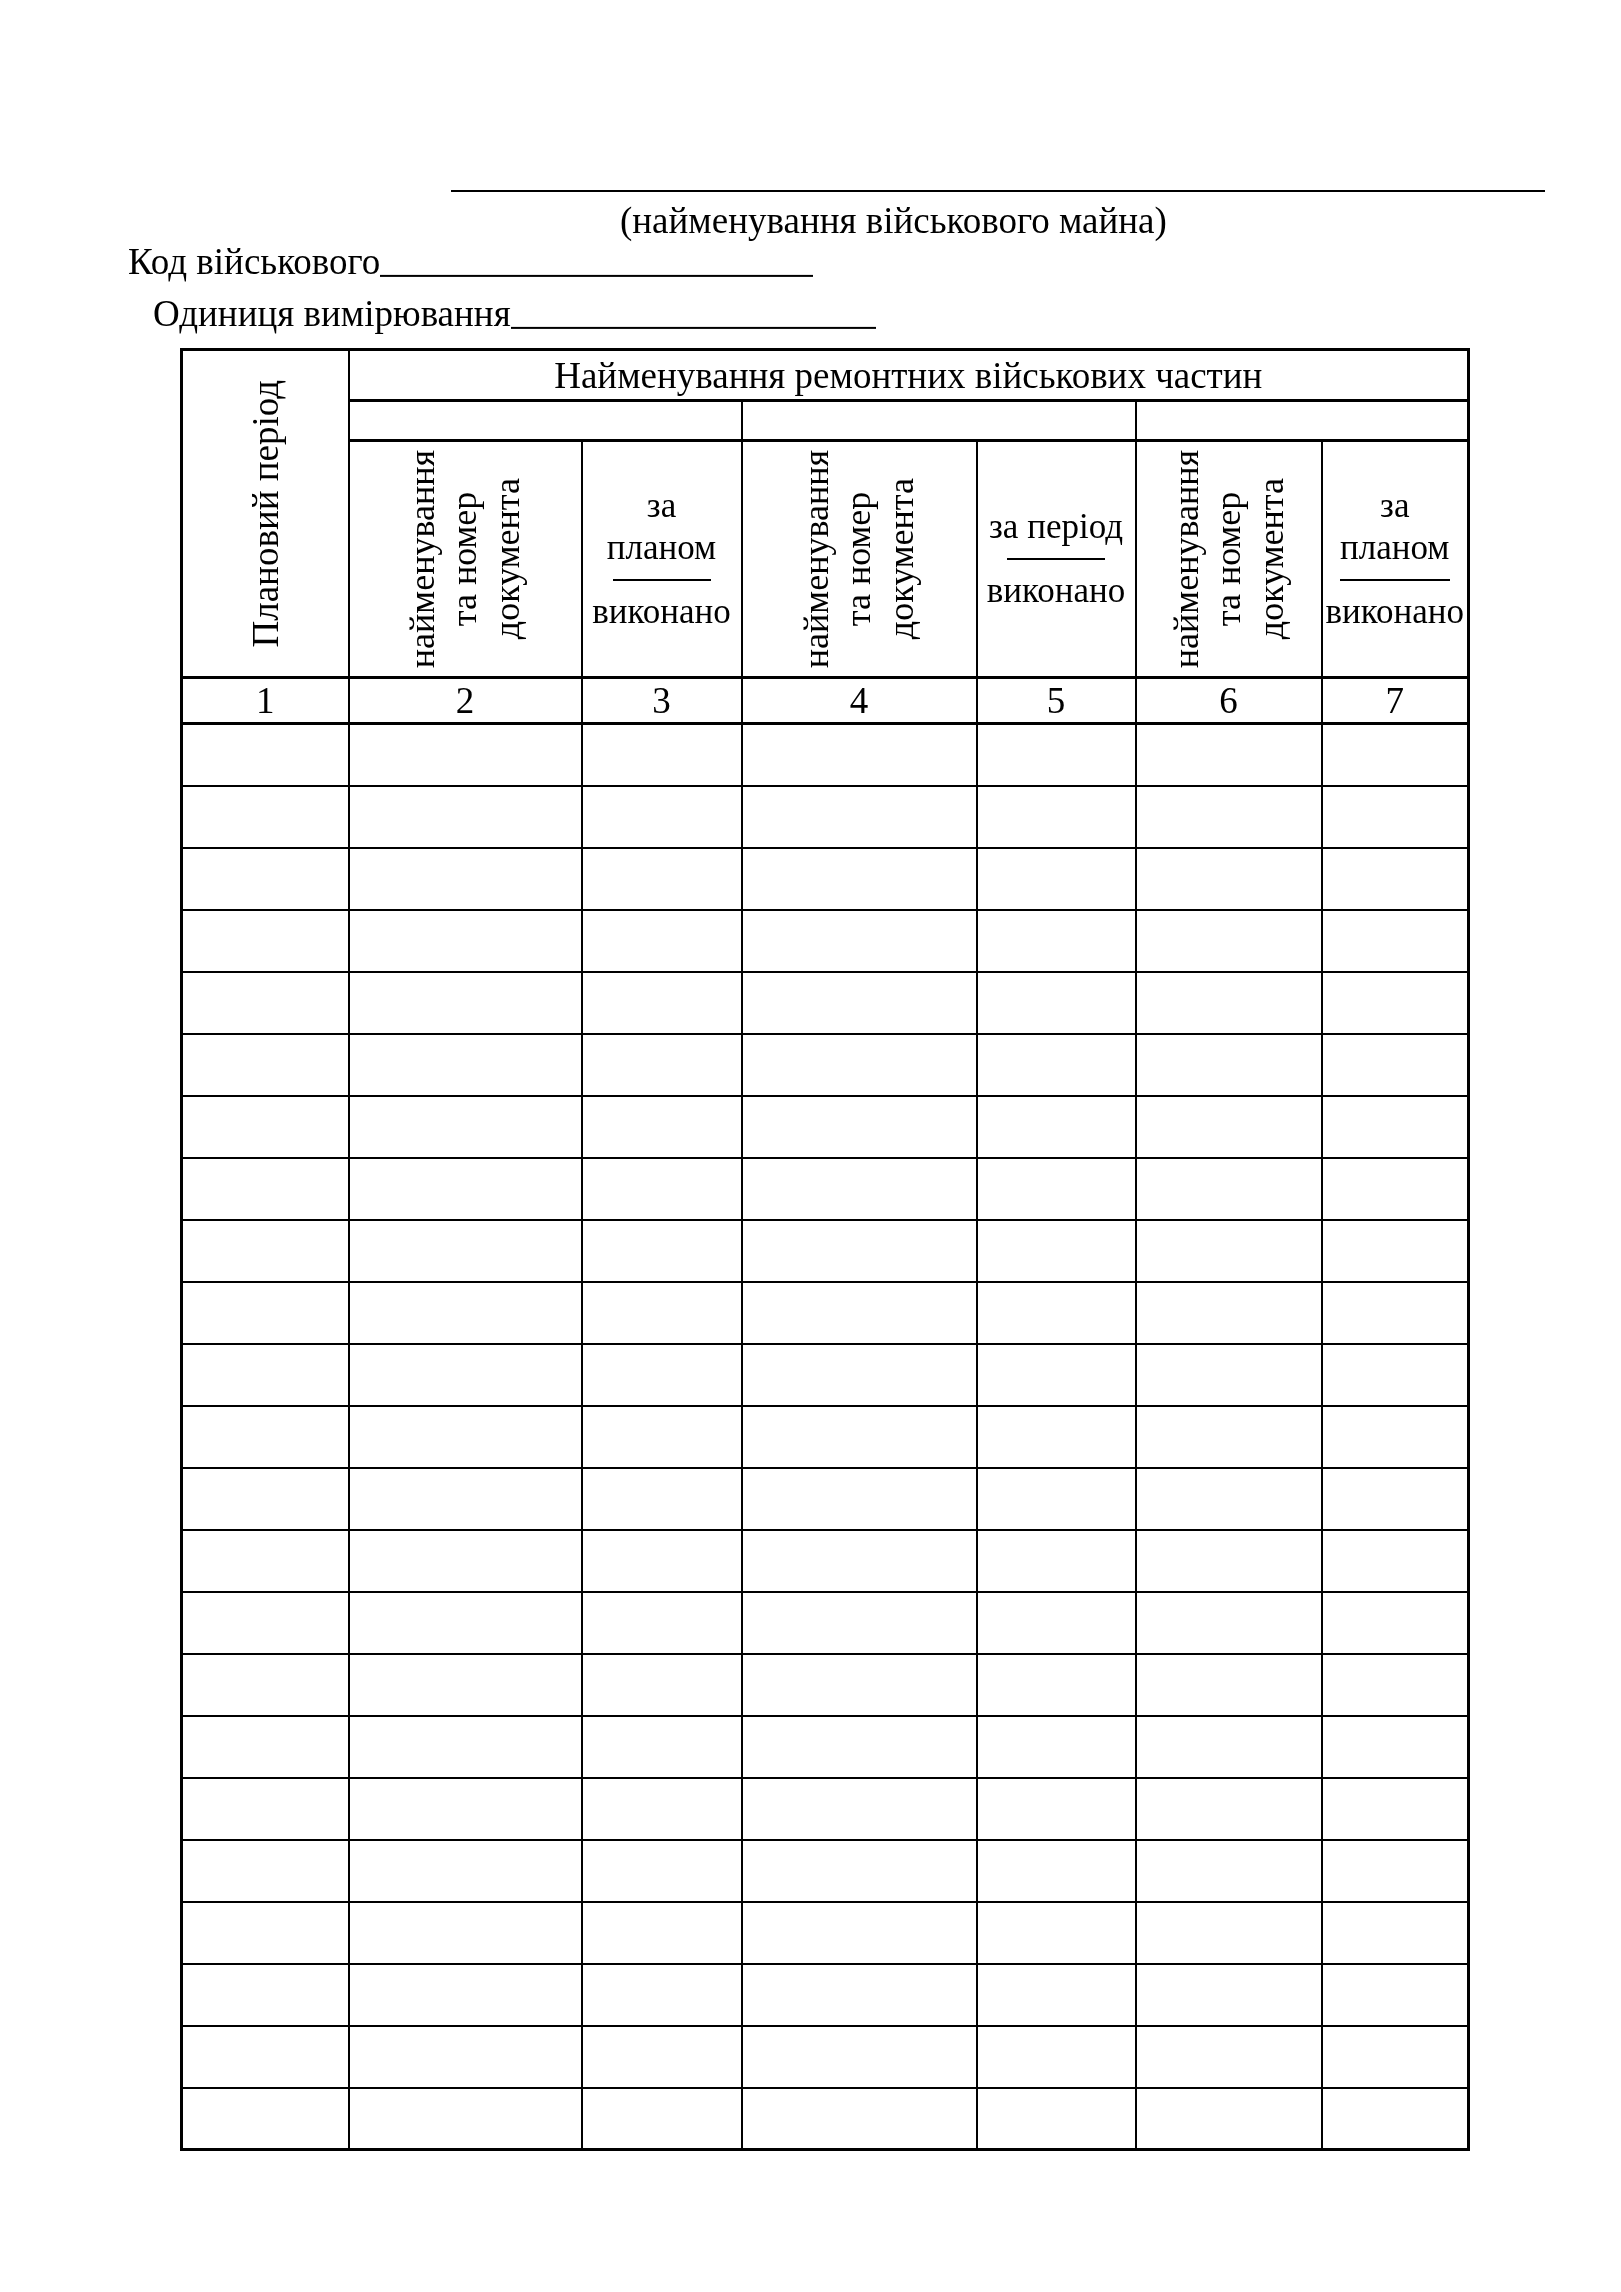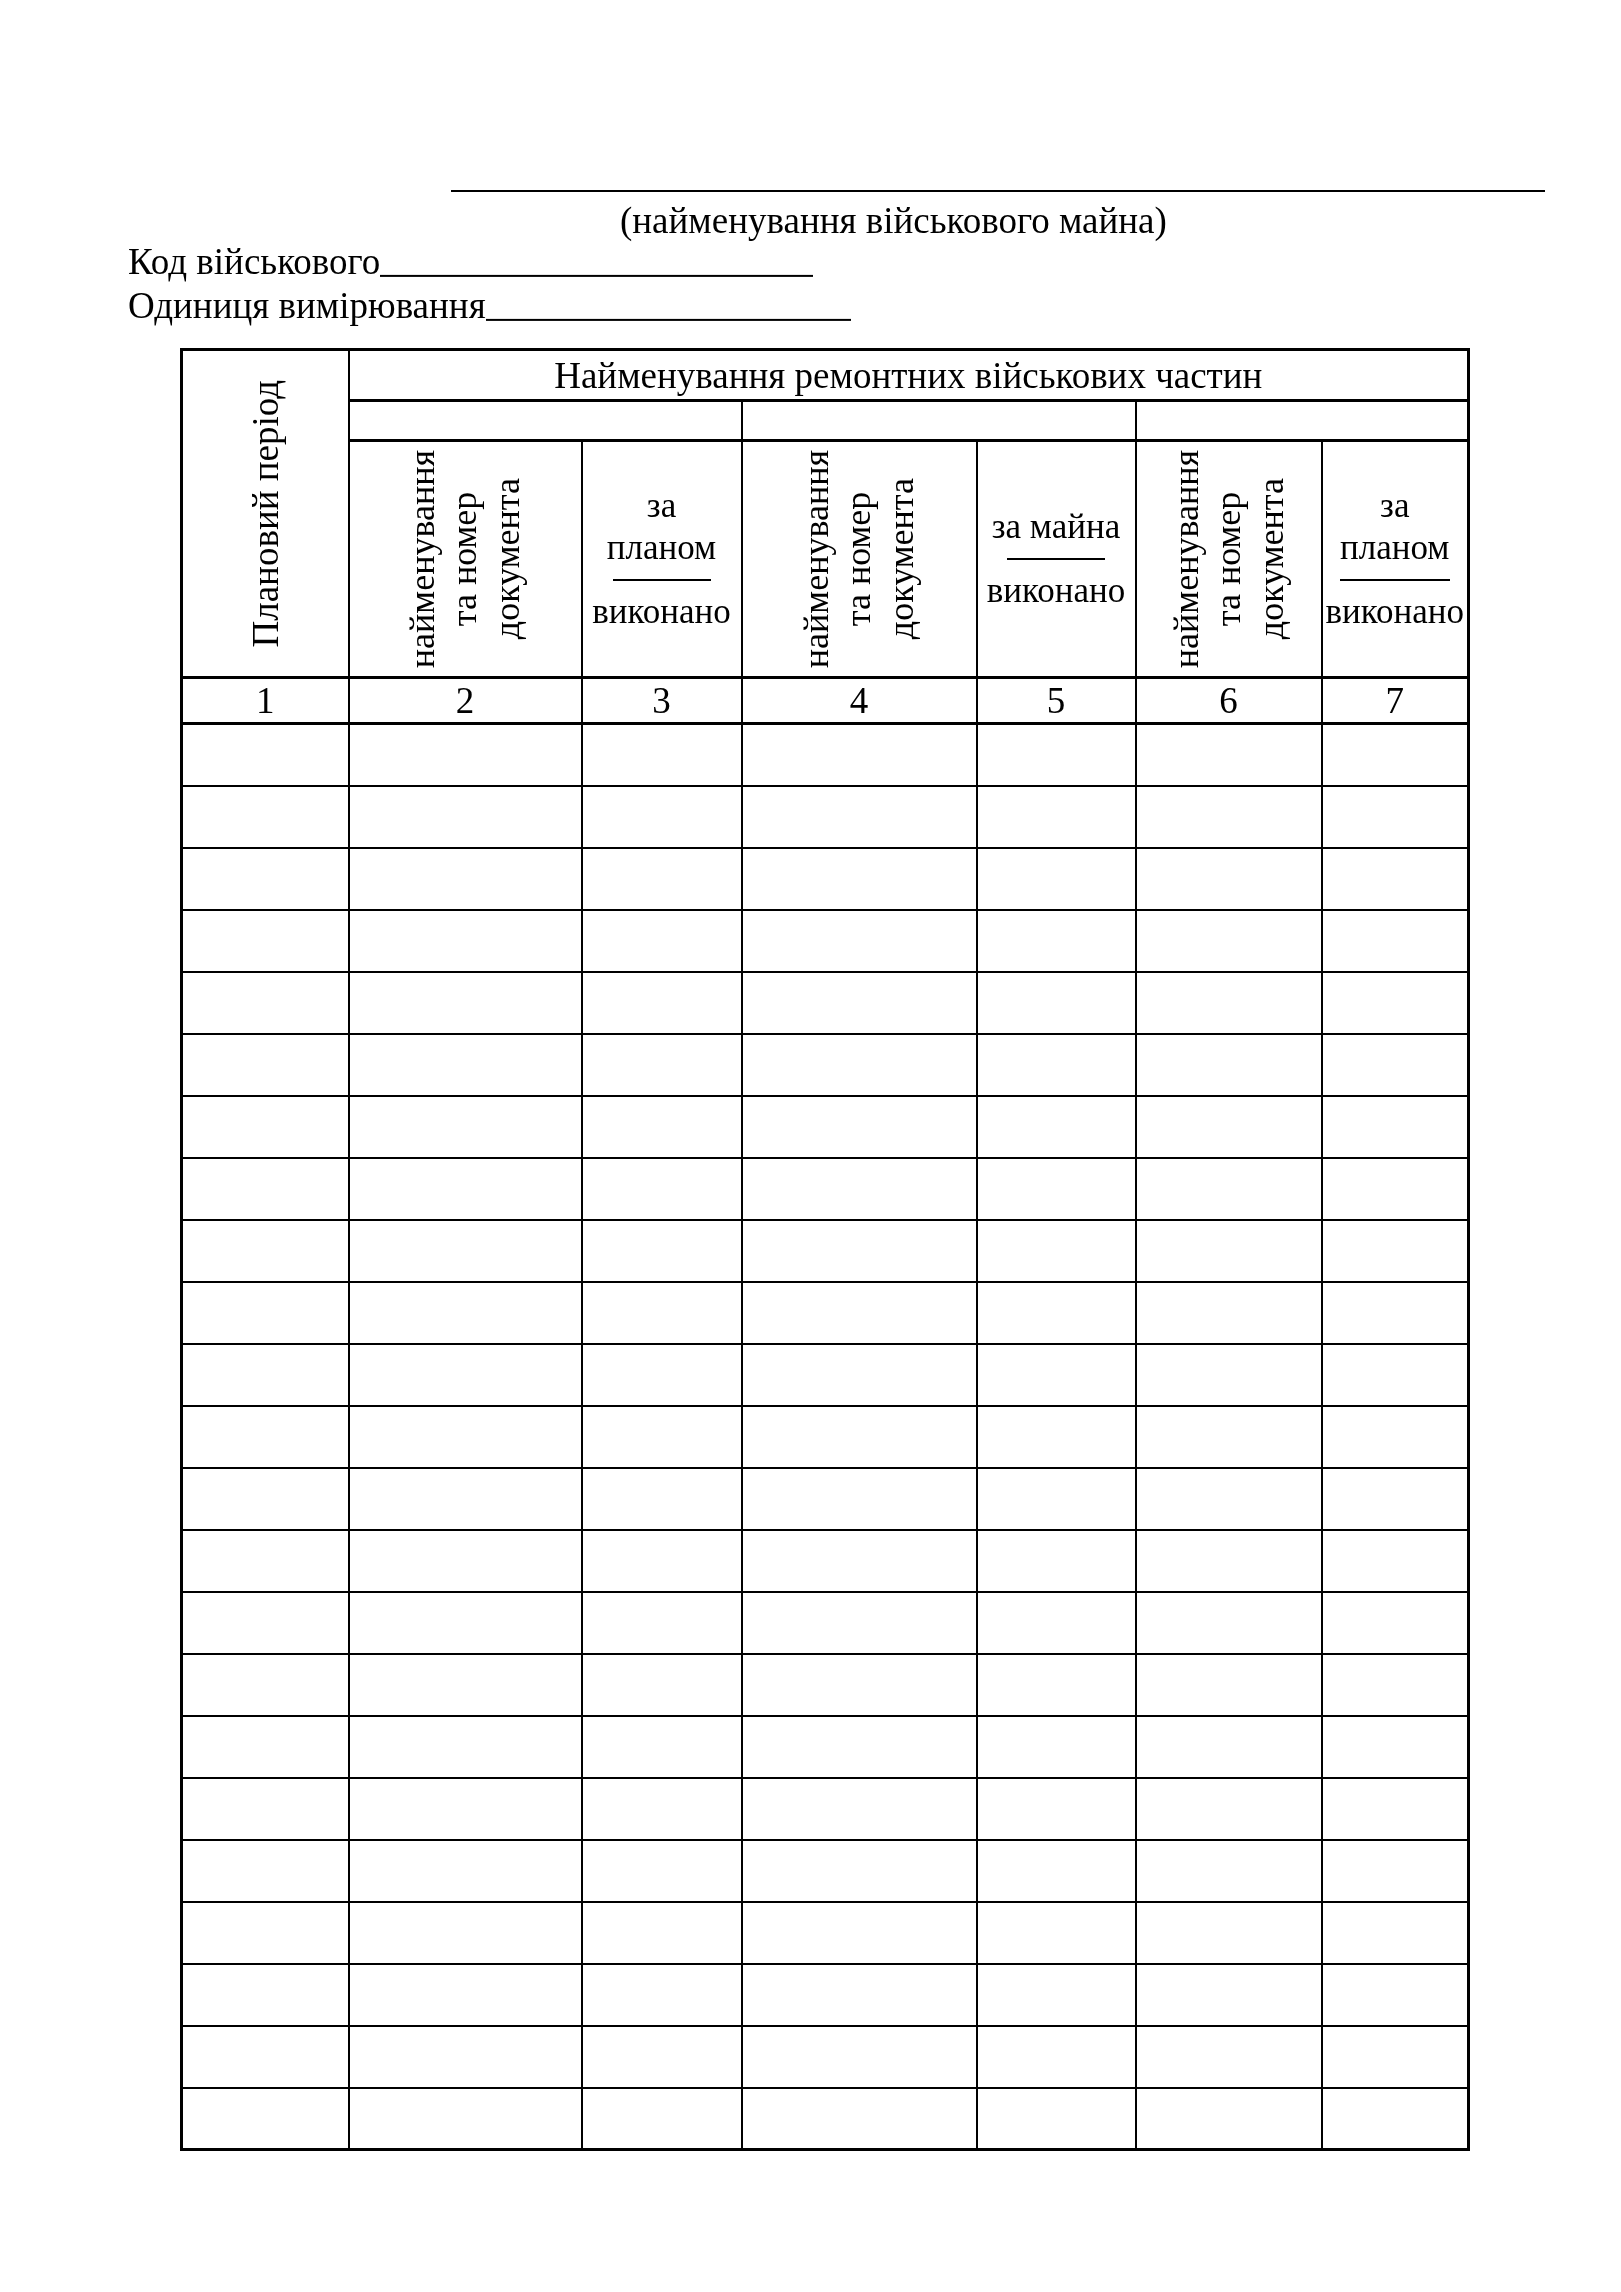--- a/index.html
+++ b/index.html
@@ -21,21 +21,21 @@
   }
   .caption {
     position: absolute; left: 620px; top: 199px;
     font-size: 37px; white-space: nowrap;
   }
   
   .field {
     position: absolute; left: 128px; white-space: nowrap; font-size: 37px;
   }
   .field-code { top: 240px; }
-  .field-unit { top: 284px; }
+  .field-unit { top: 292px; margin-left: 25px; }
   .fill {
     display: inline-block; height: 3.9px;
     border-bottom: 2.9px solid var(--ink, #000);
     transform: translateY(2.9px);
   }
   .fill-code { width: 433px; }
   .fill-unit { width: 365px; }
   
   table.form {
     position: absolute; left: 180px; top: 348px;
@@ -139,21 +139,21 @@
           <div>виконано</div>
         </td>
         <td>
           <div class="vtext3">
             <div>найменування</div>
             <div>та номер</div>
             <div>документа</div>
           </div>
         </td>
         <td class="c-plan">
-          <div class="nowrap">за майна</div>
+          <div class="nowrap">за період</div>
           <div class="frac"></div>
           <div>виконано</div>
         </td>
         <td>
           <div class="vtext3">
             <div>найменування</div>
             <div>та номер</div>
             <div>документа</div>
           </div>
         </td>

